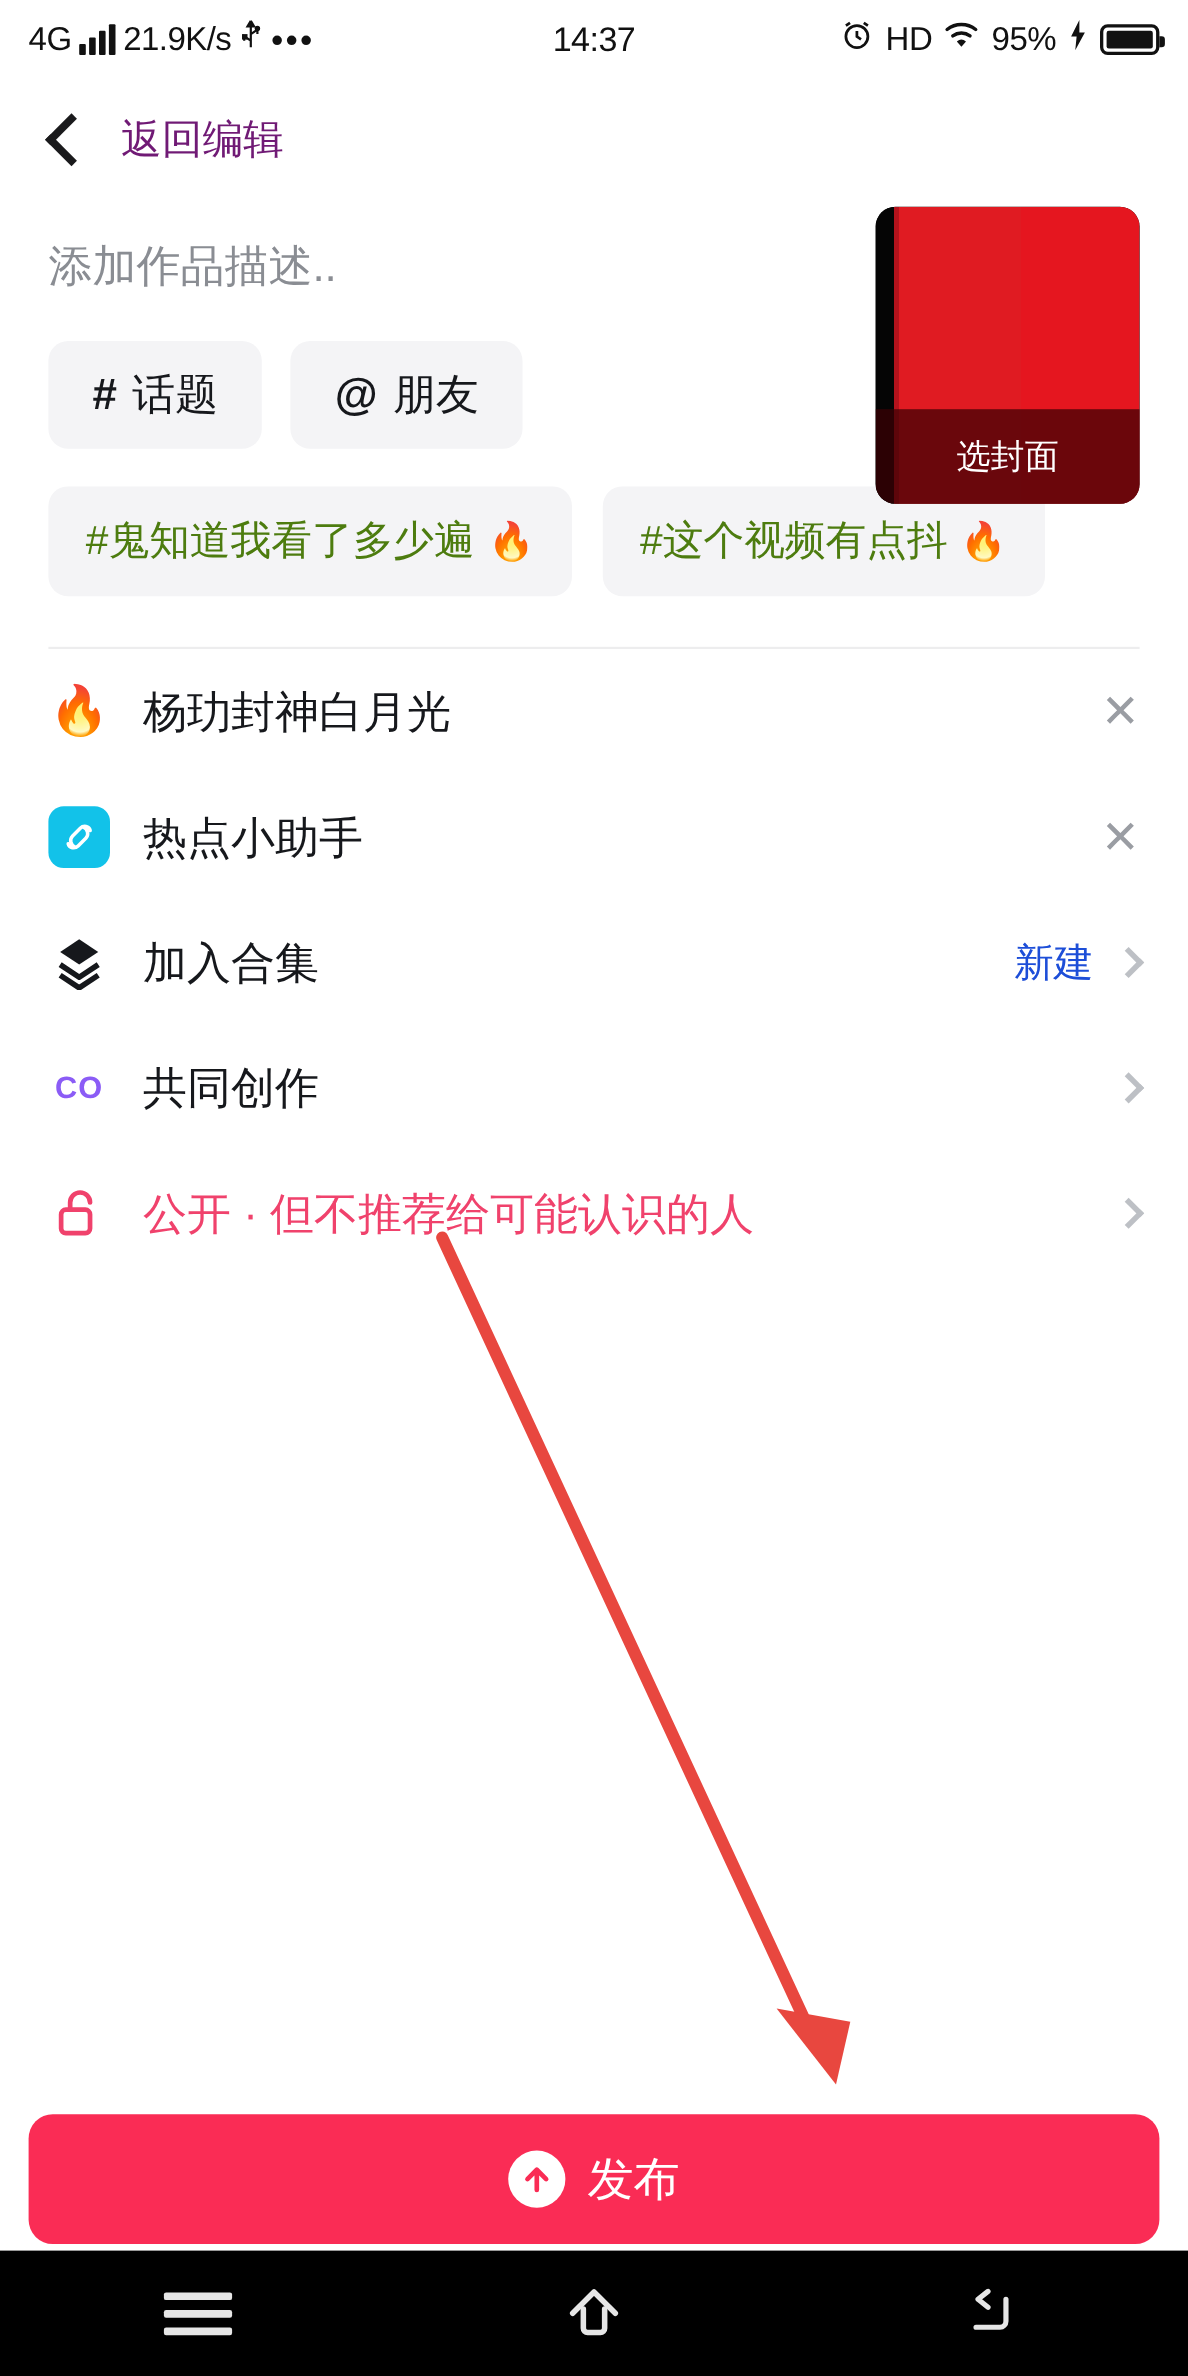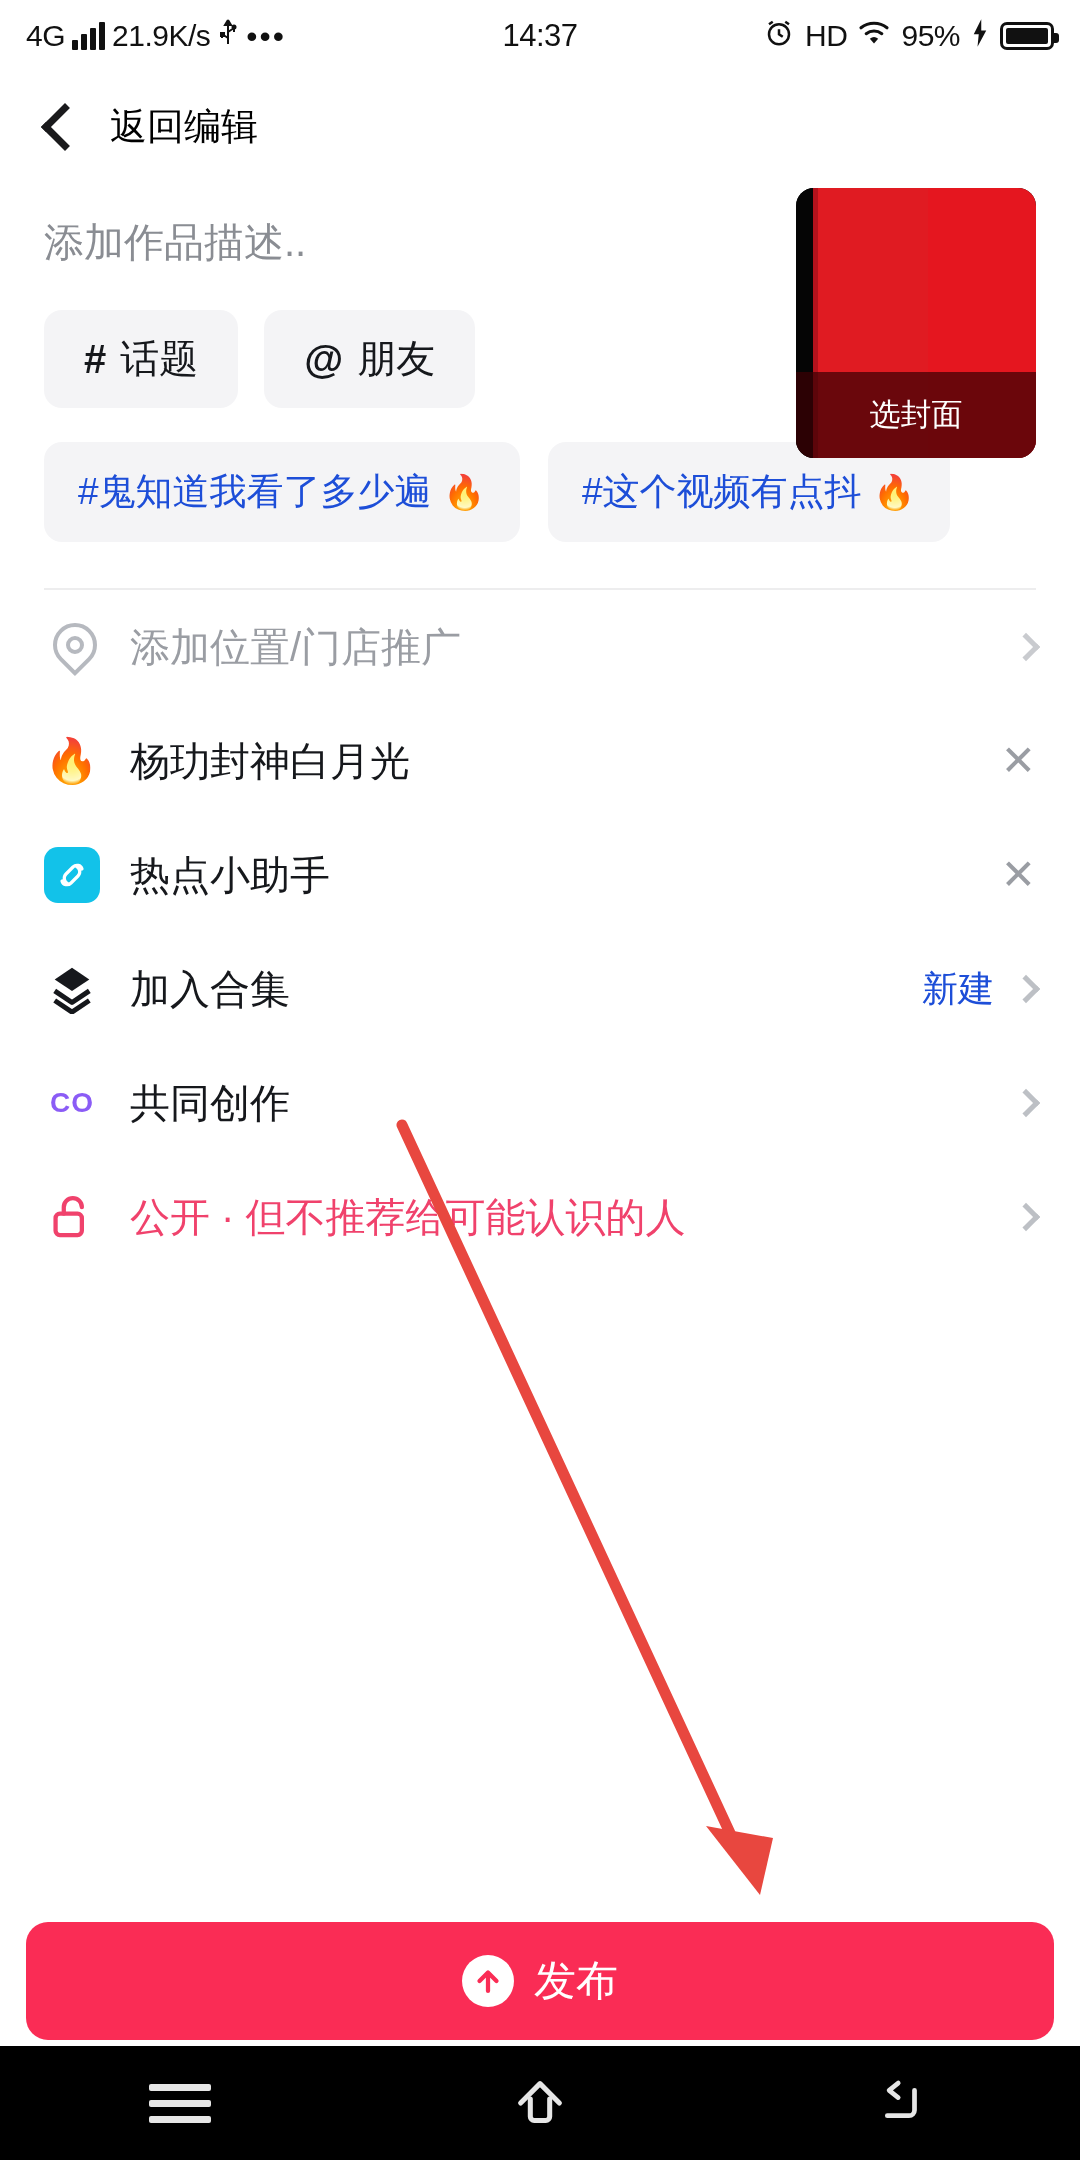--- a/index.html
+++ b/index.html
@@ -30,21 +30,21 @@
   .batt { width: 54px; height: 28px; border: 3px solid #111; border-radius: 7px;
           position: relative; display: inline-block; padding: 3px; }
   .batt::after { content:""; position:absolute; right:-8px; top:8px; width:5px;
                  height:10px; background:#111; border-radius:0 3px 3px 0; }
   .batt i { display:block; width:100%; height:100%; background:#111; border-radius:2px; }
 
   
   .navbar { height: 110px; display: flex; align-items: center; padding: 0 40px; gap: 28px; }
   .back-chevron { width: 34px; height: 34px; border-left: 7px solid #1a1a1c;
                   border-bottom: 7px solid #1a1a1c; transform: rotate(45deg); margin-left: 8px; }
-  .nav-title { font-size: 37px; color: #000000; }
+  .nav-title { font-size: 37px; color: #701a75; }
 
   
   .editor { position: relative; padding: 0 44px; }
   .desc-placeholder { font-size: 40px; color: #8a8d93; padding-top: 34px; line-height: 1.3; }
 
   .thumb {
     position: absolute; right: 44px; top: 6px; width: 240px; height: 270px;
     border-radius: 18px; overflow: hidden; background: #000;
   }
   .thumb-img { position: absolute; inset: 0;
@@ -59,21 +59,21 @@
     background: #f4f4f6; border-radius: 18px; padding: 22px 40px;
     font-size: 39px; color: #16181c; display: flex; align-items: center; gap: 14px;
     white-space: nowrap;
   }
   .chip .sym { font-size: 40px; font-weight: 600; }
 
   .tag-row { display: flex; gap: 28px; padding-left: 44px; margin-top: 34px;
              overflow: hidden; height: 104px; }
   .tag {
     background: #f4f4f6; border-radius: 18px; padding: 0 34px; height: 100px;
-    display: flex; align-items: center; gap: 12px; font-size: 37px; color: #1d4ed8;
+    display: flex; align-items: center; gap: 12px; font-size: 37px; color: #4d7c0f;
     white-space: nowrap; flex: 0 0 auto; justify-content: center;
   }
   .tag .fire { font-size: 34px; }
 
   .divider { height: 2px; background: #ededee; margin: 42px 44px 0; }
 
   
   .rows { padding: 0 44px; }
   .row { display: flex; align-items: center; height: 114px; gap: 30px; }
   .row .label { font-size: 40px; color: #16181c; }
@@ -214,29 +214,20 @@
     <div class="tag">
       <span>#这个视频有点抖</span>
       <span class="fire">🔥</span>
     </div>
   </div>
 
   <div class="divider"></div>
 
   <div class="rows">
 
-    <div class="row muted">
-      <span class="icon-box">
-          <span class="pin"></span>
-        </span>
-      <span class="label">添加位置/门店推广</span>
-      <span class="right">
-        <span class="chev"></span>
-      </span>
-    </div>
 
     <div class="row">
       <span class="icon-box">
           <span class="flame">🔥</span>
         </span>
       <span class="label">杨玏封神白月光</span>
       <span class="right">
         <span class="xmark">✕</span>
       </span>
     </div>

